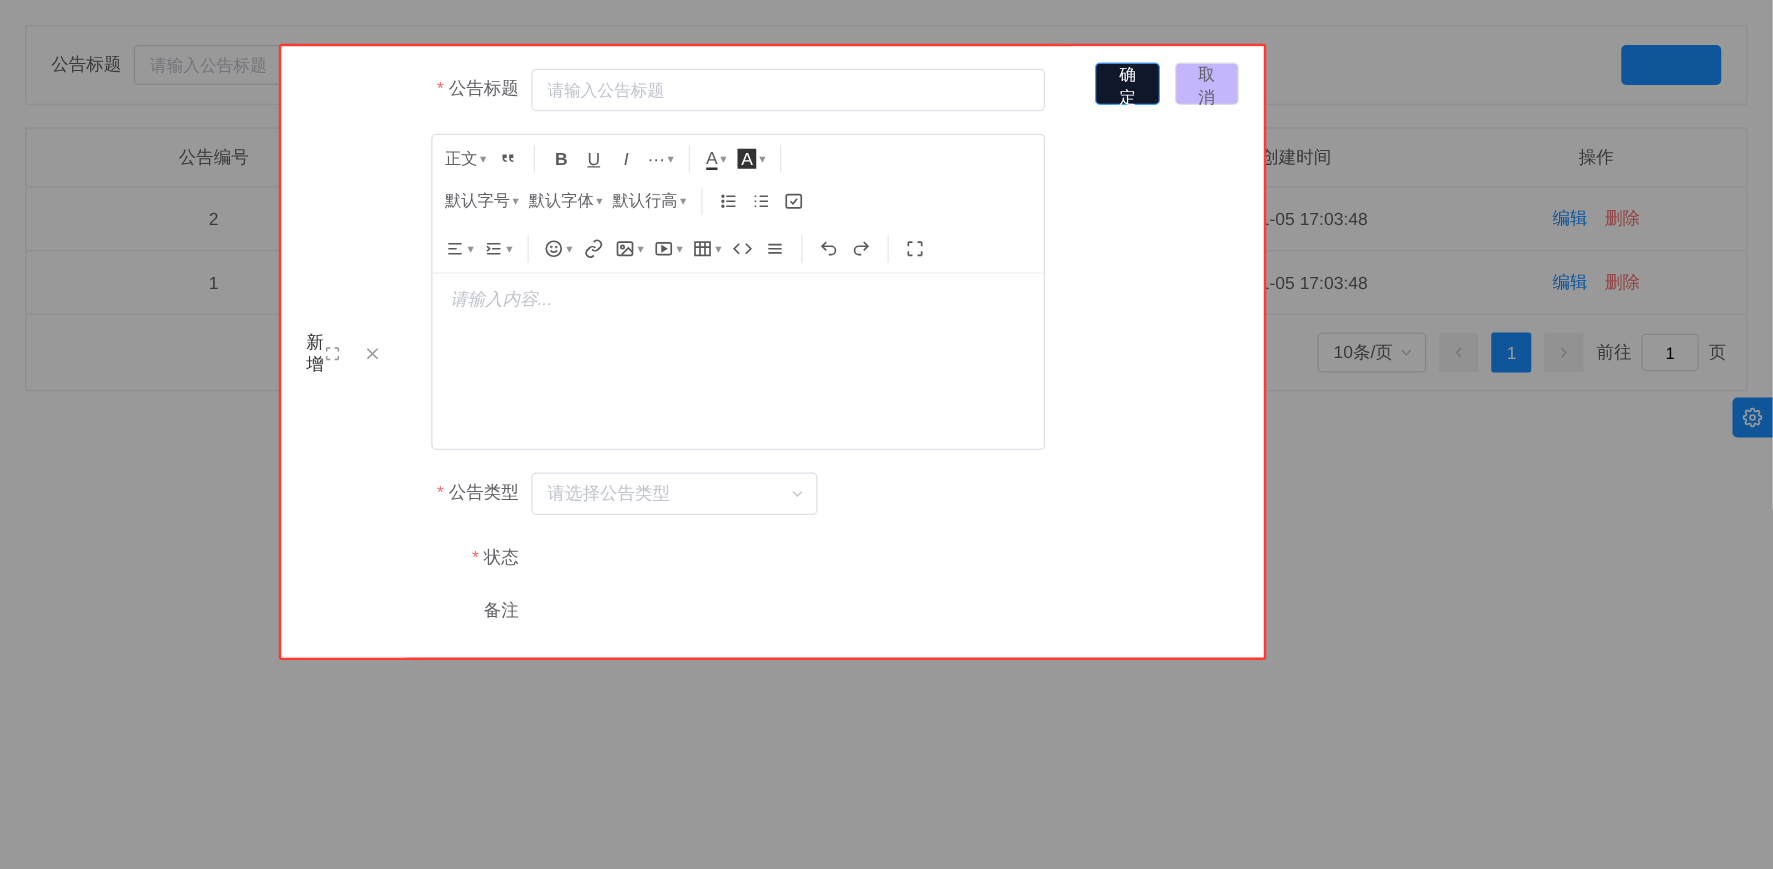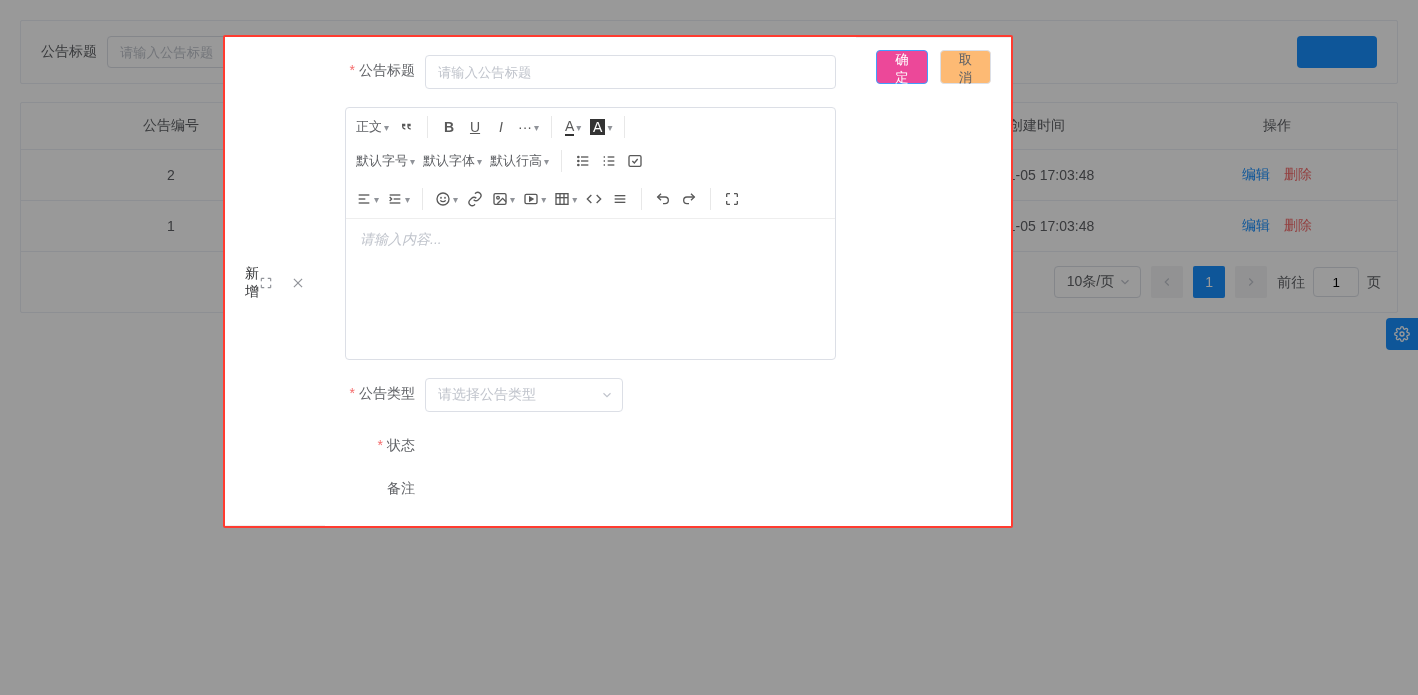--- a/index.html
+++ b/index.html
@@ -39,36 +39,36 @@
   .modal-header{ padding:16px 20px 12px 20px; border-bottom:1px solid #f0f0f0; display:flex; align-items:center;}
   .modal-header-title{ color:#303133; font-size:14px; }
   .modal-header-tools{ margin-left:auto; display:flex; gap:18px; color:#909399;}
   .modal-body{ padding:18px 20px 10px 20px; }
   .form-row{ display:flex; margin-bottom:18px; }
   .form-label{ width:80px; text-align:right; padding-right:10px; padding-top:7px; color:#606266; position:relative;}
   .req::before{ content:"*"; color:#f56c6c; margin-right:4px;}
   .form-ctrl{ flex:1; }
   .txt-input{ width:100%; height:34px; border:1px solid #dcdfe6; border-radius:4px; padding:0 12px; outline:none;}
   .txt-input::placeholder{ color:#c0c4cc; }
-  .select{ width:198px; height:34px; border:1px solid #dcdfe6; border-radius:4px; padding:0 30px 0 12px; color:#c0c4cc; display:flex; align-items:center; position:relative;}
+  .select{ width:229px; height:34px; border:1px solid #dcdfe6; border-radius:4px; padding:0 30px 0 12px; color:#c0c4cc; display:flex; align-items:center; position:relative;}
   .select svg{ position:absolute; right:8px; top:9px; }
   .textarea{ width:100%; height:54px; border:1px solid #dcdfe6; border-radius:4px; padding:8px 12px; outline:none; resize:vertical;}
   .textarea::placeholder{ color:#c0c4cc;}
   
   .editor{ border:1px solid #dcdfe6; border-radius:4px; }
   .toolbar{ border-bottom:1px solid #eee; padding:4px 6px; display:flex; flex-wrap:wrap; align-items:center; row-gap:4px;}
   .tb-group{ display:flex; align-items:flex-end;}
   .tb-sep{ width:1px; height:22px; background:#e8e8e8; margin:0 8px;}
   .tb-btn{ min-width:26px; height:30px; display:flex; align-items:center; justify-content:center; color:#595959; padding:0 4px; cursor:pointer; border-radius:3px;}
   .tb-btn.txt { font-size:13px; color:#606266; }
   .tb-btn.txt span.caret, .caret{ margin-left:2px; font-size:10px; color:#909399;}
   .editor-body{ min-height:140px; padding:12px 14px; color:#c0c4cc; font-style:italic;}
   .modal-footer{ border-top:1px solid #f0f0f0; padding:12px 20px; display:flex; justify-content:flex-end; gap:12px;}
-  .btn{ height:34px; padding:0 18px; border-radius:4px; border:1px solid #dcdfe6; background:#fdba74; color:#606266; cursor:pointer;}
-  .btn.primary{ background:#ec4899; border-color:#409eff; color:#fff;}
+  .btn{ height:34px; padding:0 18px; border-radius:4px; border:1px solid #dcdfe6; background:#c4b5fd; color:#606266; cursor:pointer;}
+  .btn.primary{ background:#0f172a; border-color:#409eff; color:#fff;}
   
   .float-gear{ position:absolute; right:0; top:318px; width:32px; height:32px; background:#1890ff; border-radius:4px 0 0 4px; display:flex; align-items:center; justify-content:center; color:#fff;}
   svg{ display:block; }
 </style>
 </head>
 <body>
 
 <div class="page">
   <div class="filter-bar">
     <span class="filter-label">公告标题</span>

